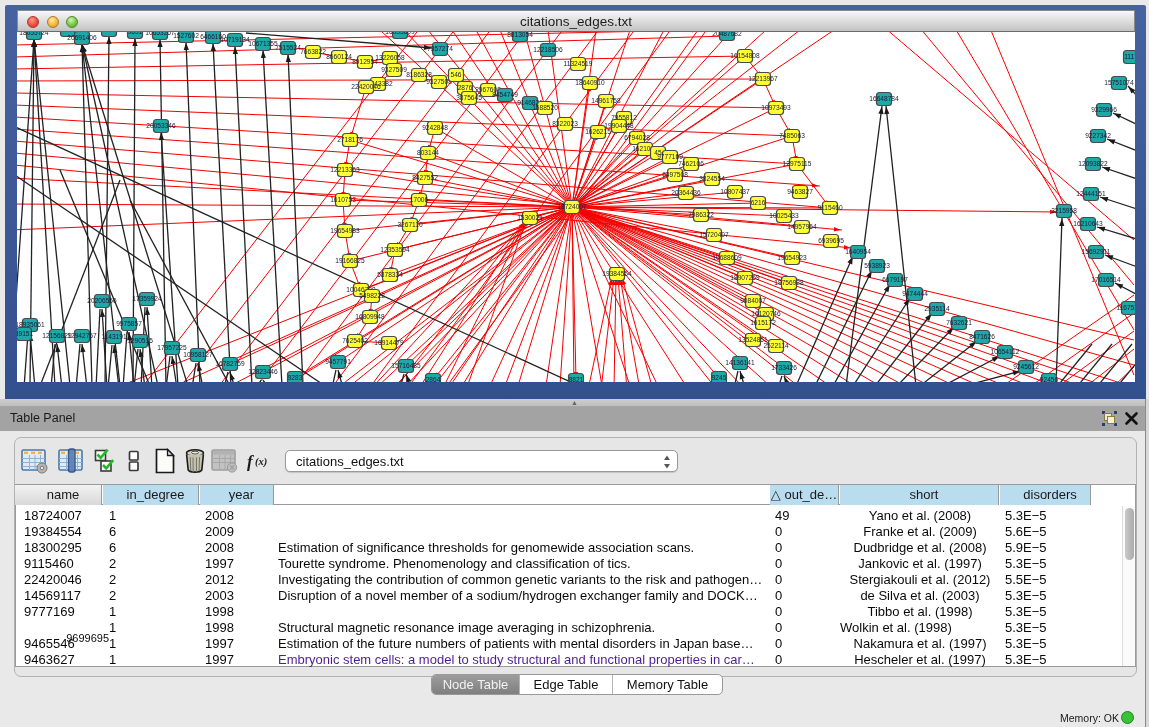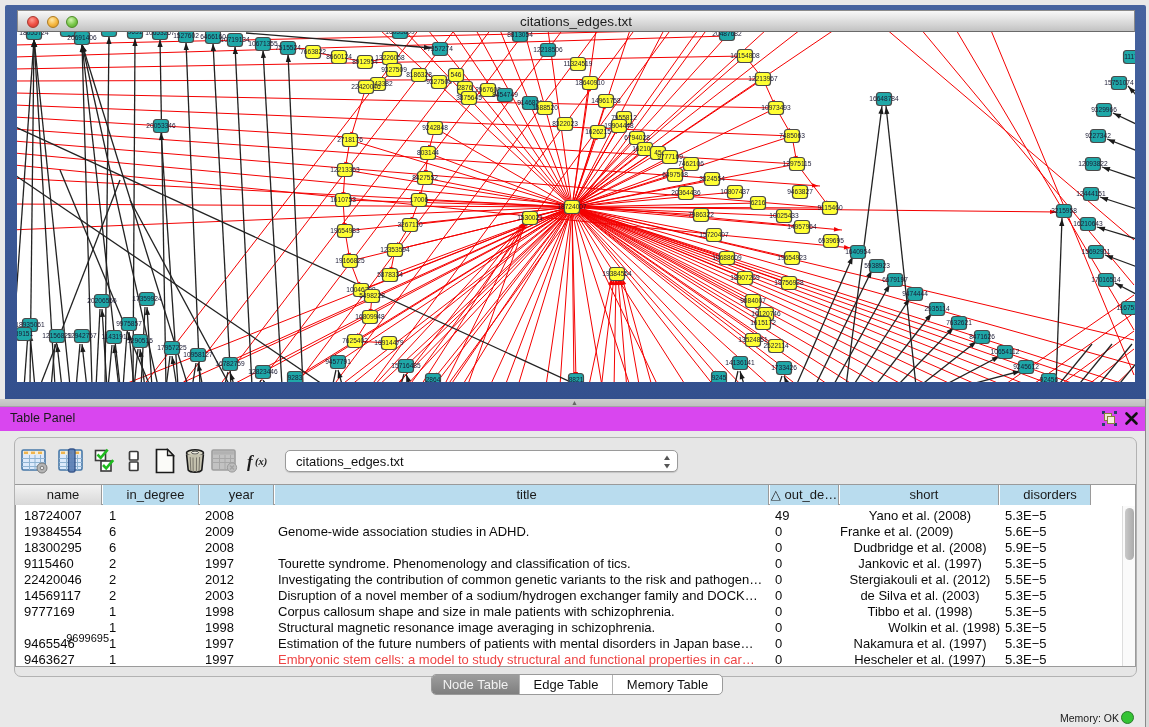--- a/index.html
+++ b/index.html
@@ -716,21 +716,21 @@
 <text x="617" y="276.2" font-size="6.6" text-anchor="middle" fill="#1a1a33" font-family="Liberation Sans, sans-serif">19384554</text>
 <rect x="564.5" y="200.5" width="15" height="13" rx="3" fill="#ffff33" stroke="#4a4a4a" stroke-width="1.2"></rect>
 <text x="572" y="209.2" font-size="6.6" text-anchor="middle" fill="#1a1a33" font-family="Liberation Sans, sans-serif">18724007</text>
 </svg>
 </div>
 
 <div class="abs" style="left:0;top:399px;width:1149px;height:8px;
 background:linear-gradient(#cdcdcd,#bfbfbf);border-bottom:1px solid #a5a5a5"></div>
 <div class="abs" style="left:571px;top:400px;width:8px;height:5px;color:#666;font-size:7px;line-height:5px">▲</div>
 
-<div class="abs" style="left:0;top:407px;width:1149px;height:24px;background:#d946ef">
+<div class="abs" style="left:0;top:407px;width:1149px;height:24px;background:#a3a3a3">
   <div class="abs" style="left:10px;top:4px;font-size:12.5px;color:#1a1a1a">Table Panel</div>
   <svg class="abs" style="left:1101px;top:3px" width="17" height="17" viewBox="0 0 17 17">
     <rect x="1" y="1" width="3" height="3" fill="#27406b"></rect>
     <rect x="13" y="1" width="3" height="3" fill="#27406b"></rect>
     <rect x="1" y="13" width="3" height="3" fill="#27406b"></rect>
     <rect x="13" y="13" width="3" height="3" fill="#27406b"></rect>
     <rect x="3.5" y="3.5" width="7" height="7" fill="#efe9d2" stroke="#8a7d3a"></rect>
     <rect x="6.5" y="6.5" width="7" height="7" fill="#f4efdc" stroke="#8a7d3a"></rect>
   </svg>
   <svg class="abs" style="left:1124px;top:4px" width="15" height="15" viewBox="0 0 15 15">
@@ -818,42 +818,41 @@
       <path d="M4 13.5 L1 9 H7 Z" fill="#555"></path>
   </svg>
 </div>
 
 <div class="abs" style="left:15px;top:484px;width:1121px;height:183px;background:#fff;
 border:1px solid #9a9a9a;border-right:1px solid #9a9a9a">
   <div class="abs" style="left:0px;top:0px;width:910px;height:20px;border-bottom:1px solid #9a9a9a;background:#fff">
       <div style="position:absolute;left:-1px;top:0;width:87px;height:20px;background:linear-gradient(#f2f2f2,#d8d8d8);border-right:1px solid #9a9a9a;text-align:center;line-height:20px;text-indent:10px;font-size:13px;color:#1a1a1a;overflow:hidden;white-space:nowrap">name</div>
       <div style="position:absolute;left:87px;top:0;width:96px;height:20px;background:#b9dcee;border-right:1px solid #9a9a9a;text-align:center;line-height:20px;text-indent:10px;font-size:13px;color:#1a1a1a;overflow:hidden;white-space:nowrap">in_degree</div>
       <div style="position:absolute;left:184px;top:0;width:74px;height:20px;background:#b9dcee;border-right:1px solid #9a9a9a;text-align:center;line-height:20px;text-indent:10px;font-size:13px;color:#1a1a1a;overflow:hidden;white-space:nowrap">year</div>
-      <div style="position:absolute;left:259px;top:0;width:494px;height:20px;background:#b9dcee;border-right:1px solid #9a9a9a;text-align:center;line-height:20px;text-indent:10px;font-size:13px;color:#1a1a1a;overflow:hidden;white-space:nowrap">title</div>
       <div style="position:absolute;left:754px;top:0;width:69px;height:20px;background:#b9dcee;border-right:1px solid #9a9a9a;text-align:center;line-height:20px;text-indent:0px;font-size:13px;color:#1a1a1a;overflow:hidden;white-space:nowrap">△ out_de…</div>
       <div style="position:absolute;left:824px;top:0;width:159px;height:20px;background:#b9dcee;border-right:1px solid #9a9a9a;text-align:center;line-height:20px;text-indent:10px;font-size:13px;color:#1a1a1a;overflow:hidden;white-space:nowrap">short</div>
       <div style="position:absolute;left:984px;top:0;width:91px;height:20px;background:#b9dcee;border-right:1px solid #9a9a9a;text-align:center;line-height:20px;text-indent:10px;font-size:13px;color:#1a1a1a;overflow:hidden;white-space:nowrap">disorders</div>
     </div>
   <div class="abs" style="left:0px;top:23px;width:1106px;height:160px;overflow:hidden">
       <div style="position:absolute;left:8px;top:0px;width:85px;height:16px;line-height:16px;font-size:13px;color:#0a0a0a;text-align:left;overflow:hidden;white-space:nowrap">18724007</div>
       <div style="position:absolute;left:93px;top:0px;width:60px;height:16px;line-height:16px;font-size:13px;color:#0a0a0a;text-align:left;overflow:hidden;white-space:nowrap">1</div>
       <div style="position:absolute;left:189px;top:0px;width:60px;height:16px;line-height:16px;font-size:13px;color:#0a0a0a;text-align:left;overflow:hidden;white-space:nowrap">2008</div>
       <div style="position:absolute;left:759px;top:0px;width:60px;height:16px;line-height:16px;font-size:13px;color:#0a0a0a;text-align:left;overflow:hidden;white-space:nowrap">49</div>
       <div style="position:absolute;left:824px;top:0px;width:160px;height:16px;line-height:16px;font-size:13px;color:#0a0a0a;text-align:center;overflow:hidden;white-space:nowrap">Yano et al. (2008)</div>
       <div style="position:absolute;left:989px;top:0px;width:80px;height:16px;line-height:16px;font-size:13px;color:#0a0a0a;text-align:left;overflow:hidden;white-space:nowrap">5.3E−5</div>
       <div style="position:absolute;left:8px;top:16px;width:85px;height:16px;line-height:16px;font-size:13px;color:#0a0a0a;text-align:left;overflow:hidden;white-space:nowrap">19384554</div>
       <div style="position:absolute;left:93px;top:16px;width:60px;height:16px;line-height:16px;font-size:13px;color:#0a0a0a;text-align:left;overflow:hidden;white-space:nowrap">6</div>
       <div style="position:absolute;left:189px;top:16px;width:60px;height:16px;line-height:16px;font-size:13px;color:#0a0a0a;text-align:left;overflow:hidden;white-space:nowrap">2009</div>
-      <div style="position:absolute;left:262px;top:16px;width:489px;height:16px;line-height:16px;font-size:13px;color:#0a0a0a;text-align:left;overflow:hidden;white-space:nowrap">Genome‑wide association studies in ADHD.</div>
       <div style="position:absolute;left:759px;top:16px;width:60px;height:16px;line-height:16px;font-size:13px;color:#0a0a0a;text-align:left;overflow:hidden;white-space:nowrap">0</div>
-      <div style="position:absolute;left:824px;top:16px;width:160px;height:16px;line-height:16px;font-size:13px;color:#0a0a0a;overflow:hidden;white-space:nowrap">Franke et al. (2009)</div>
+      <div style="position:absolute;left:824px;top:16px;width:160px;height:16px;line-height:16px;font-size:13px;color:#0a0a0a;text-align:center;overflow:hidden;white-space:nowrap">Franke et al. (2009)</div>
       <div style="position:absolute;left:989px;top:16px;width:80px;height:16px;line-height:16px;font-size:13px;color:#0a0a0a;text-align:left;overflow:hidden;white-space:nowrap">5.6E−5</div>
       <div style="position:absolute;left:8px;top:32px;width:85px;height:16px;line-height:16px;font-size:13px;color:#0a0a0a;text-align:left;overflow:hidden;white-space:nowrap">18300295</div>
       <div style="position:absolute;left:93px;top:32px;width:60px;height:16px;line-height:16px;font-size:13px;color:#0a0a0a;text-align:left;overflow:hidden;white-space:nowrap">6</div>
       <div style="position:absolute;left:189px;top:32px;width:60px;height:16px;line-height:16px;font-size:13px;color:#0a0a0a;text-align:left;overflow:hidden;white-space:nowrap">2008</div>
+      <div style="position:absolute;left:262px;top:32px;width:489px;height:16px;line-height:16px;font-size:13px;color:#0a0a0a;text-align:left;overflow:hidden;white-space:nowrap">Estimation of significance thresholds for genomewide association scans.</div>
       <div style="position:absolute;left:759px;top:32px;width:60px;height:16px;line-height:16px;font-size:13px;color:#0a0a0a;text-align:left;overflow:hidden;white-space:nowrap">0</div>
       <div style="position:absolute;left:824px;top:32px;width:160px;height:16px;line-height:16px;font-size:13px;color:#0a0a0a;text-align:center;overflow:hidden;white-space:nowrap">Dudbridge et al. (2008)</div>
       <div style="position:absolute;left:989px;top:32px;width:80px;height:16px;line-height:16px;font-size:13px;color:#0a0a0a;text-align:left;overflow:hidden;white-space:nowrap">5.9E−5</div>
       <div style="position:absolute;left:8px;top:48px;width:85px;height:16px;line-height:16px;font-size:13px;color:#0a0a0a;text-align:left;overflow:hidden;white-space:nowrap">9115460</div>
       <div style="position:absolute;left:93px;top:48px;width:60px;height:16px;line-height:16px;font-size:13px;color:#0a0a0a;text-align:left;overflow:hidden;white-space:nowrap">2</div>
       <div style="position:absolute;left:189px;top:48px;width:60px;height:16px;line-height:16px;font-size:13px;color:#0a0a0a;text-align:left;overflow:hidden;white-space:nowrap">1997</div>
       <div style="position:absolute;left:262px;top:48px;width:489px;height:16px;line-height:16px;font-size:13px;color:#0a0a0a;text-align:left;overflow:hidden;white-space:nowrap">Tourette syndrome. Phenomenology and classification of tics.</div>
       <div style="position:absolute;left:759px;top:48px;width:60px;height:16px;line-height:16px;font-size:13px;color:#0a0a0a;text-align:left;overflow:hidden;white-space:nowrap">0</div>
       <div style="position:absolute;left:824px;top:48px;width:160px;height:16px;line-height:16px;font-size:13px;color:#0a0a0a;text-align:center;overflow:hidden;white-space:nowrap">Jankovic et al. (1997)</div>
       <div style="position:absolute;left:989px;top:48px;width:80px;height:16px;line-height:16px;font-size:13px;color:#0a0a0a;text-align:left;overflow:hidden;white-space:nowrap">5.3E−5</div>
@@ -867,42 +866,41 @@
       <div style="position:absolute;left:8px;top:80px;width:85px;height:16px;line-height:16px;font-size:13px;color:#0a0a0a;text-align:left;overflow:hidden;white-space:nowrap">14569117</div>
       <div style="position:absolute;left:93px;top:80px;width:60px;height:16px;line-height:16px;font-size:13px;color:#0a0a0a;text-align:left;overflow:hidden;white-space:nowrap">2</div>
       <div style="position:absolute;left:189px;top:80px;width:60px;height:16px;line-height:16px;font-size:13px;color:#0a0a0a;text-align:left;overflow:hidden;white-space:nowrap">2003</div>
       <div style="position:absolute;left:262px;top:80px;width:489px;height:16px;line-height:16px;font-size:13px;color:#0a0a0a;text-align:left;overflow:hidden;white-space:nowrap">Disruption of a novel member of a sodium/hydrogen exchanger family and DOCK…</div>
       <div style="position:absolute;left:759px;top:80px;width:60px;height:16px;line-height:16px;font-size:13px;color:#0a0a0a;text-align:left;overflow:hidden;white-space:nowrap">0</div>
       <div style="position:absolute;left:824px;top:80px;width:160px;height:16px;line-height:16px;font-size:13px;color:#0a0a0a;text-align:center;overflow:hidden;white-space:nowrap">de Silva et al. (2003)</div>
       <div style="position:absolute;left:989px;top:80px;width:80px;height:16px;line-height:16px;font-size:13px;color:#0a0a0a;text-align:left;overflow:hidden;white-space:nowrap">5.3E−5</div>
       <div style="position:absolute;left:8px;top:96px;width:85px;height:16px;line-height:16px;font-size:13px;color:#0a0a0a;text-align:left;overflow:hidden;white-space:nowrap">9777169</div>
       <div style="position:absolute;left:93px;top:96px;width:60px;height:16px;line-height:16px;font-size:13px;color:#0a0a0a;text-align:left;overflow:hidden;white-space:nowrap">1</div>
       <div style="position:absolute;left:189px;top:96px;width:60px;height:16px;line-height:16px;font-size:13px;color:#0a0a0a;text-align:left;overflow:hidden;white-space:nowrap">1998</div>
-      <div style="position:absolute;left:262px;top:96px;width:489px;height:16px;line-height:16px;font-size:13px;color:#0a0a0a;text-align:left;overflow:hidden;white-space:nowrap">Corpus callosum shape and size in male patients with schizophrenia.</div>
       <div style="position:absolute;left:759px;top:96px;width:60px;height:16px;line-height:16px;font-size:13px;color:#0a0a0a;text-align:left;overflow:hidden;white-space:nowrap">0</div>
       <div style="position:absolute;left:824px;top:96px;width:160px;height:16px;line-height:16px;font-size:13px;color:#0a0a0a;text-align:center;overflow:hidden;white-space:nowrap">Tibbo et al. (1998)</div>
       <div style="position:absolute;left:989px;top:96px;width:80px;height:16px;line-height:16px;font-size:13px;color:#0a0a0a;text-align:left;overflow:hidden;white-space:nowrap">5.3E−5</div>
       <div style="position:absolute;left:8px;top:122px;width:85px;height:16px;line-height:16px;font-size:11px;color:#0a0a0a;text-align:right;overflow:hidden;white-space:nowrap">9699695</div>
       <div style="position:absolute;left:93px;top:112px;width:60px;height:16px;line-height:16px;font-size:13px;color:#0a0a0a;text-align:left;overflow:hidden;white-space:nowrap">1</div>
       <div style="position:absolute;left:189px;top:112px;width:60px;height:16px;line-height:16px;font-size:13px;color:#0a0a0a;text-align:left;overflow:hidden;white-space:nowrap">1998</div>
       <div style="position:absolute;left:262px;top:112px;width:489px;height:16px;line-height:16px;font-size:13px;color:#0a0a0a;text-align:left;overflow:hidden;white-space:nowrap">Structural magnetic resonance image averaging in schizophrenia.</div>
       <div style="position:absolute;left:759px;top:112px;width:60px;height:16px;line-height:16px;font-size:13px;color:#0a0a0a;text-align:left;overflow:hidden;white-space:nowrap">0</div>
-      <div style="position:absolute;left:824px;top:112px;width:160px;height:16px;line-height:16px;font-size:13px;color:#0a0a0a;text-align:right;overflow:hidden;white-space:nowrap">Wolkin et al. (1998)</div>
+      <div style="position:absolute;left:824px;top:112px;width:160px;height:16px;line-height:16px;font-size:13px;color:#0a0a0a;text-align:left;overflow:hidden;white-space:nowrap">Wolkin et al. (1998)</div>
       <div style="position:absolute;left:989px;top:112px;width:80px;height:16px;line-height:16px;font-size:13px;color:#0a0a0a;text-align:left;overflow:hidden;white-space:nowrap">5.3E−5</div>
       <div style="position:absolute;left:8px;top:128px;width:85px;height:16px;line-height:16px;font-size:13px;color:#0a0a0a;text-align:left;overflow:hidden;white-space:nowrap">9465546</div>
       <div style="position:absolute;left:93px;top:128px;width:60px;height:16px;line-height:16px;font-size:13px;color:#0a0a0a;text-align:left;overflow:hidden;white-space:nowrap">1</div>
       <div style="position:absolute;left:189px;top:128px;width:60px;height:16px;line-height:16px;font-size:13px;color:#0a0a0a;text-align:left;overflow:hidden;white-space:nowrap">1997</div>
       <div style="position:absolute;left:262px;top:128px;width:489px;height:16px;line-height:16px;font-size:13px;color:#0a0a0a;text-align:left;overflow:hidden;white-space:nowrap">Estimation of the future numbers of patients with mental disorders in Japan base…</div>
       <div style="position:absolute;left:759px;top:128px;width:60px;height:16px;line-height:16px;font-size:13px;color:#0a0a0a;text-align:left;overflow:hidden;white-space:nowrap">0</div>
       <div style="position:absolute;left:824px;top:128px;width:160px;height:16px;line-height:16px;font-size:13px;color:#0a0a0a;text-align:center;overflow:hidden;white-space:nowrap">Nakamura et al. (1997)</div>
       <div style="position:absolute;left:989px;top:128px;width:80px;height:16px;line-height:16px;font-size:13px;color:#0a0a0a;text-align:left;overflow:hidden;white-space:nowrap">5.3E−5</div>
       <div style="position:absolute;left:8px;top:144px;width:85px;height:16px;line-height:16px;font-size:13px;color:#0a0a0a;text-align:left;overflow:hidden;white-space:nowrap">9463627</div>
       <div style="position:absolute;left:93px;top:144px;width:60px;height:16px;line-height:16px;font-size:13px;color:#0a0a0a;text-align:left;overflow:hidden;white-space:nowrap">1</div>
       <div style="position:absolute;left:189px;top:144px;width:60px;height:16px;line-height:16px;font-size:13px;color:#0a0a0a;text-align:left;overflow:hidden;white-space:nowrap">1997</div>
-      <div style="position:absolute;left:262px;top:144px;width:489px;height:16px;line-height:16px;font-size:13px;color:#ef4444;text-align:left;overflow:hidden;white-space:nowrap">Embryonic stem cells: a model to study structural and functional properties in car…</div>
+      <div style="position:absolute;left:262px;top:144px;width:489px;height:16px;line-height:16px;font-size:13px;color:#4c1d95;text-align:left;overflow:hidden;white-space:nowrap">Embryonic stem cells: a model to study structural and functional properties in car…</div>
       <div style="position:absolute;left:759px;top:144px;width:60px;height:16px;line-height:16px;font-size:13px;color:#0a0a0a;text-align:left;overflow:hidden;white-space:nowrap">0</div>
       <div style="position:absolute;left:824px;top:144px;width:160px;height:16px;line-height:16px;font-size:13px;color:#0a0a0a;text-align:center;overflow:hidden;white-space:nowrap">Hescheler et al. (1997)</div>
       <div style="position:absolute;left:989px;top:144px;width:80px;height:16px;line-height:16px;font-size:13px;color:#0a0a0a;text-align:left;overflow:hidden;white-space:nowrap">5.3E−5</div>
     </div>
 
   <div class="abs" style="left:1106px;top:21px;width:13px;height:160px;background:#fafafa;border-left:1px solid #ddd">
     <div class="abs" style="left:1.5px;top:2px;width:9px;height:52px;background:linear-gradient(90deg,#c9c9c9,#ababab);border-radius:5px"></div>
   </div>
 </div>
 

